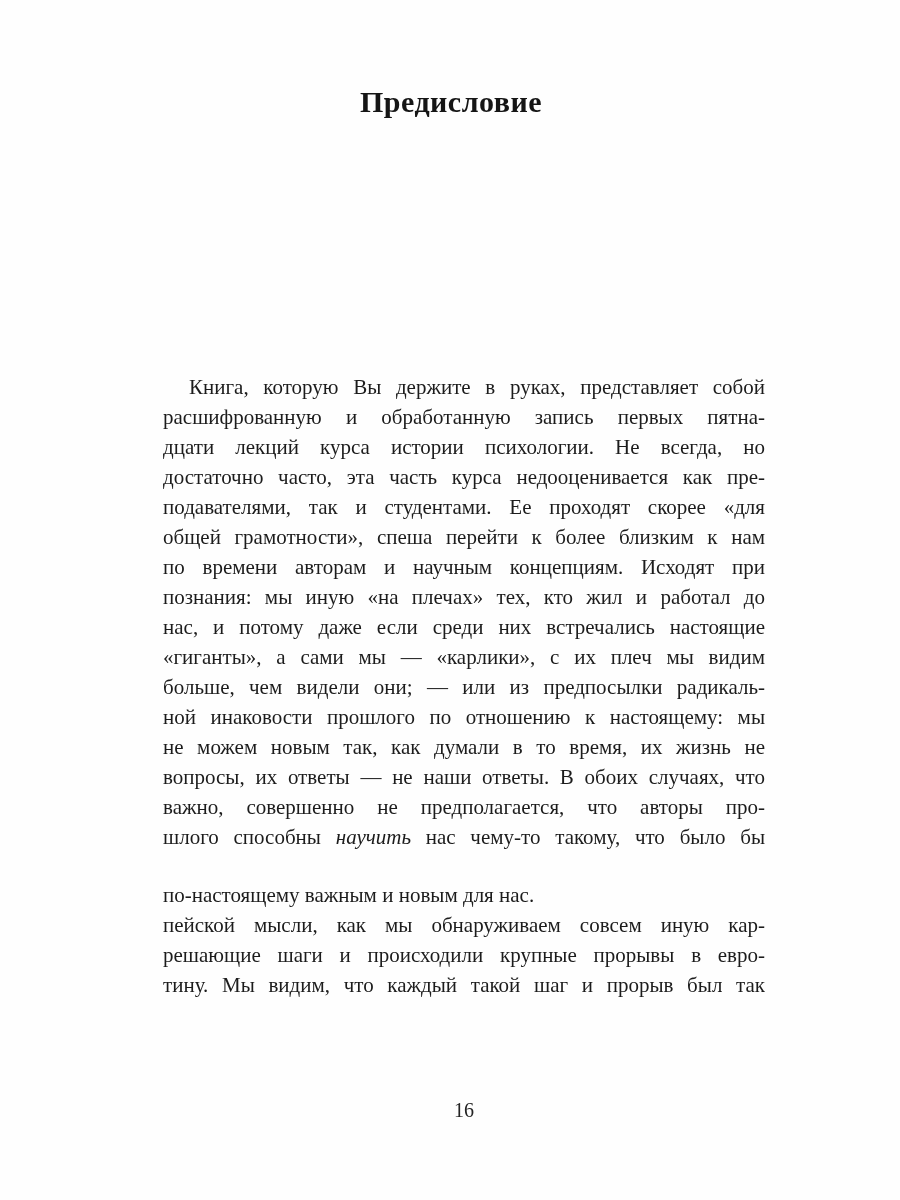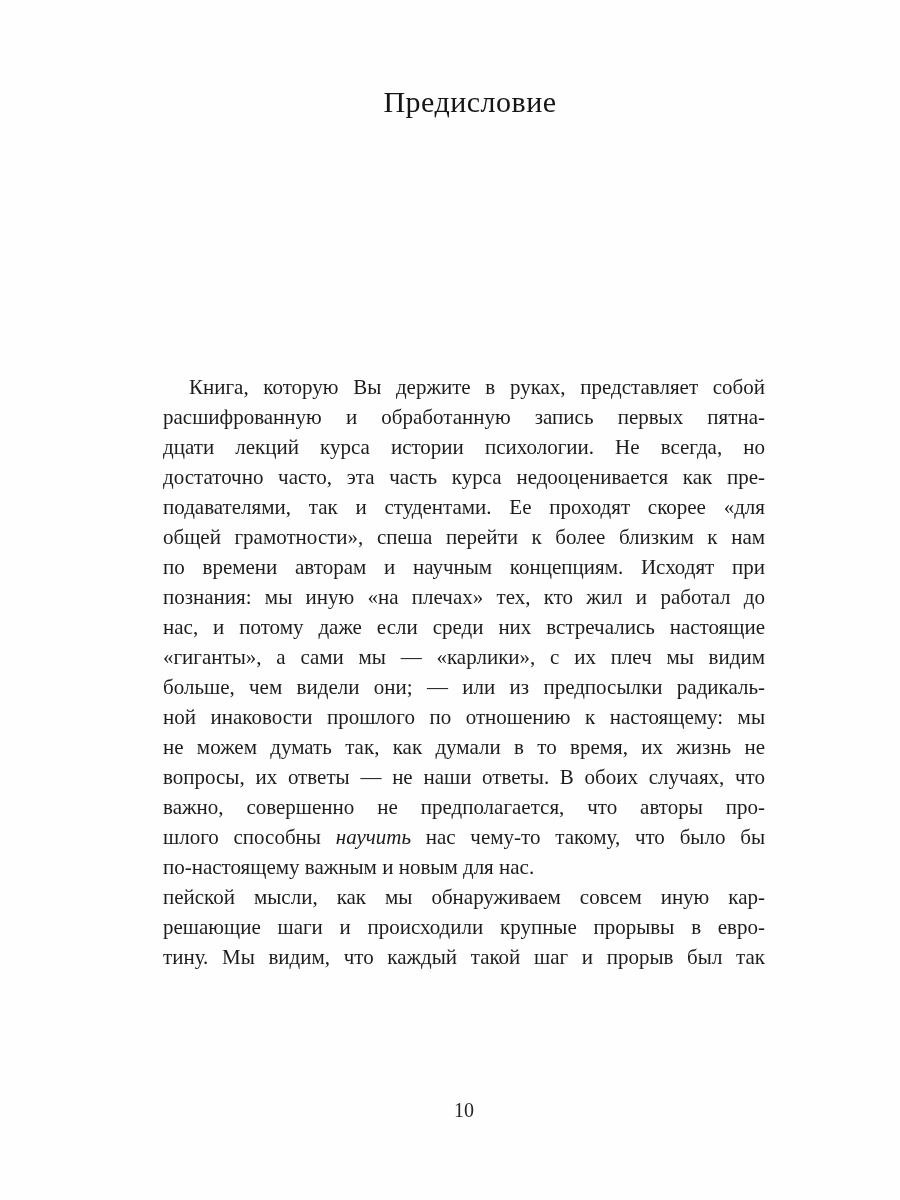--- a/index.html
+++ b/index.html
@@ -13,27 +13,27 @@
     height: 1200px;
     margin: 0 auto;
     background: #fefefe;
     overflow: hidden;
     font-family: "Liberation Serif", "DejaVu Serif", serif;
     color: #1c1c1c;
   }
   .chapter-title {
     position: absolute;
     top: 84px;
-    left: 169px;
+    left: 150px;
     width: 602px;
     margin: 0;
     text-align: center;
     font-size: 30px;
     line-height: 36px;
-    font-weight: normal;
+    font-weight: bold;
     color: #151515;
     letter-spacing: 0.5px;
   }
   .body-text {
     position: absolute;
     top: 372px;
     left: 163px;
     width: 602px;
     font-size: 21px;
     line-height: 30px;
@@ -43,20 +43,21 @@
     text-align: justify;
     text-align-last: justify;
     white-space: normal;
     overflow: hidden;
     height: 30px;
   }
   .line.indent { text-indent: 26px; }
   .line.last {
     text-align: left;
     text-align-last: left;
+    margin-top: 28px;
   }
   .line i { }
   .page-number {
     position: absolute;
     top: 1098px;
     left: 163px;
     width: 602px;
     text-align: center;
     font-size: 20px;
     line-height: 24px;
@@ -76,27 +77,27 @@
         <div class="line">дцати лекций курса истории психологии. Не всегда, но</div>
         <div class="line">достаточно часто, эта часть курса недооценивается как пре-</div>
         <div class="line">подавателями, так и студентами. Ее проходят скорее «для</div>
         <div class="line">общей грамотности», спеша перейти к более близким к нам</div>
         <div class="line">по времени авторам и научным концепциям. Исходят при</div>
         <div class="line">познания: мы иную «на плечах» тех, кто жил и работал до</div>
         <div class="line">нас, и потому даже если среди них встречались настоящие</div>
         <div class="line">«гиганты», а сами мы — «карлики», с их плеч мы видим</div>
         <div class="line">больше, чем видели они; — или из предпосылки радикаль-</div>
         <div class="line">ной инаковости прошлого по отношению к настоящему: мы</div>
-        <div class="line">не можем думать так, как думали в то время, их жизнь не</div>
+        <div class="line">не можем новым так, как думали в то время, их жизнь не</div>
         <div class="line">вопросы, их ответы — не наши ответы. В обоих случаях, что</div>
         <div class="line">важно, совершенно не предполагается, что авторы про-</div>
         <div class="line">шлого способны <i>научить</i> нас чему-то такому, что было бы</div>
         <div class="line last">по-настоящему важным и новым для нас.</div>
       </div>
       <div class="para">
         <div class="line">пейской мысли, как мы обнаруживаем совсем иную кар-</div>
         <div class="line">решающие шаги и происходили крупные прорывы в евро-</div>
         <div class="line">тину. Мы видим, что каждый такой шаг и прорыв был так</div>
       </div>
     </div>
 
-  <div class="page-number">10</div>
+  <div class="page-number">16</div>
 </div>
 
 </body></html>

